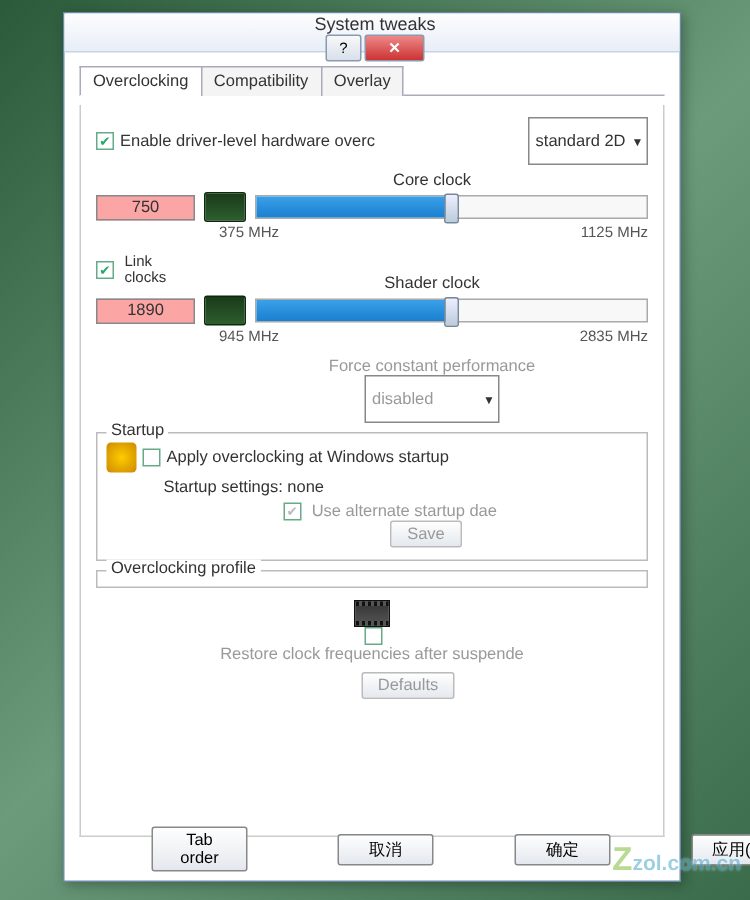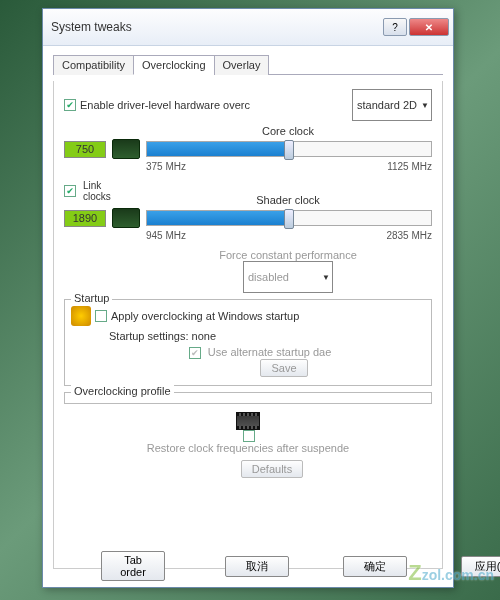--- a/index.html
+++ b/index.html
@@ -1,35 +1,35 @@
 <!DOCTYPE html>
 <html><head>
 <meta charset="utf-8">
 <style>
 * { box-sizing: border-box; margin: 0; padding: 0; font-family: "Microsoft YaHei", Tahoma, sans-serif; }
 body { background: linear-gradient(135deg,#2a5a3a,#6b9b7a,#3a6b4a); width:500px; height:600px; overflow:hidden; position:relative; }
 .window { position:absolute; left:42px; top:8px; width:412px; height:580px; background:#fff; border:1px solid #6b8aaa; box-shadow:2px 2px 8px rgba(0,0,0,0.3); }
-.titlebar { height:37px; background:linear-gradient(#fdfdfe,#e8eef7); border-bottom:1px solid #c8d4e4; display:flex; align-items:center; padding:0 4px 0 8px; }
+.titlebar { height:26px; background:linear-gradient(#fdfdfe,#e8eef7); border-bottom:1px solid #c8d4e4; display:flex; align-items:center; padding:0 4px 0 8px;flex-direction:column; }
 .titlebar .title { flex:1; font-size:12px; color:#333; }
 .titlebtns { display:flex; gap:2px; }
 .tbtn { width:24px; height:18px; border:1px solid #8a9ab0; border-radius:2px; background:linear-gradient(#f8f8f8,#d8e0ec); font-size:10px; display:flex; align-items:center; justify-content:center; }
 .tbtn.close { width:40px; background:linear-gradient(#e88,#c33); color:#fff; font-weight:bold; }
 .body { padding:8px 10px; font-size:11px; color:#333; }
 .tabrow { display:flex; border-bottom:1px solid #aab; margin-bottom:6px; }
 .tab { padding:3px 8px; border:1px solid #aab; border-bottom:none; background:#f4f4f4; font-size:11px; margin-right:-1px; position:relative; top:1px; }
 .tab.active { background:#fff; border-bottom:1px solid #fff; }
 .content { border:1px solid #ccc; border-top:none; padding:8px 10px 6px; height:488px; }
 .row { display:flex; align-items:center; margin-bottom:4px; font-size:11px; }
 .cb { width:12px; height:12px; border:1px solid #6a8; background:#fff; margin-right:4px; display:inline-flex; align-items:center; justify-content:center; font-size:9px; color:#2a6; }
 .select { border:1px solid #888; background:#fff; padding:1px 14px 1px 4px; font-size:11px; position:relative; height:32px; display:inline-flex; align-items:center; }
 .select:after { content:"▼"; position:absolute; right:2px; font-size:8px; color:#333; }
 .label-c { text-align:center; font-size:11px; margin:4px 0 2px; }
 .sliderblock { margin-bottom:8px; }
 .sliderrow { display:flex; align-items:center; gap:6px; }
-.valbox { width:42px; height:17px; border:1px solid #888; background:#84cc16; font-size:11px; display:flex; align-items:center; justify-content:center; }
+.valbox { width:66px; height:17px; border:1px solid #888; background:#fca5a5; font-size:11px; display:flex; align-items:center; justify-content:center; }
 .chip { width:28px; height:20px; border-radius:2px; }
 .chip.green { background:linear-gradient(#1a3a1a,#2e5e2e); border:1px solid #0a2a0a; }
 .chip.black { background:linear-gradient(#222,#444); border:1px solid #000; }
 .slider { flex:1; height:16px; position:relative; border:1px solid #aaa; background:#f8f8f8; }
 .slider .fill { position:absolute; left:0; top:0; bottom:0; background:linear-gradient(#3aa0e8,#1a80d0); }
 .slider .thumb { position:absolute; top:-2px; width:10px; height:20px; background:linear-gradient(#eef,#bcd); border:1px solid #789; border-radius:2px; transform:translateX(-50%); }
 .rangelabels { display:flex; justify-content:space-between; font-size:10px; color:#555; margin:2px 0 0 82px; }
 .linkblock { display:flex; align-items:center; gap:3px; font-size:10px; margin:2px 0; }
 .disabled { color:#999;flex-direction:column; }
 .group { border:1px solid #bbb; margin:6px 0; padding:6px 6px 4px; position:relative; }
@@ -53,22 +53,22 @@
 <div class="window">
   <div class="titlebar">
     <span class="title">System tweaks</span>
     <div class="titlebtns">
       <div class="tbtn">?</div>
       <div class="tbtn close">✕</div>
     </div>
   </div>
   <div class="body">
     <div class="tabrow">
+      <div class="tab active">Overclocking</div>
       <div class="tab">Compatibility</div>
-      <div class="tab active">Overclocking</div>
       <div class="tab">Overlay</div>
     </div>
     <div class="content">
 
       <div class="row">
         <span class="cb">✔</span>
         <span style="flex:1">Enable driver-level hardware overc</span>
         <span class="select">
             <span>standard 2D</span>
           </span>

